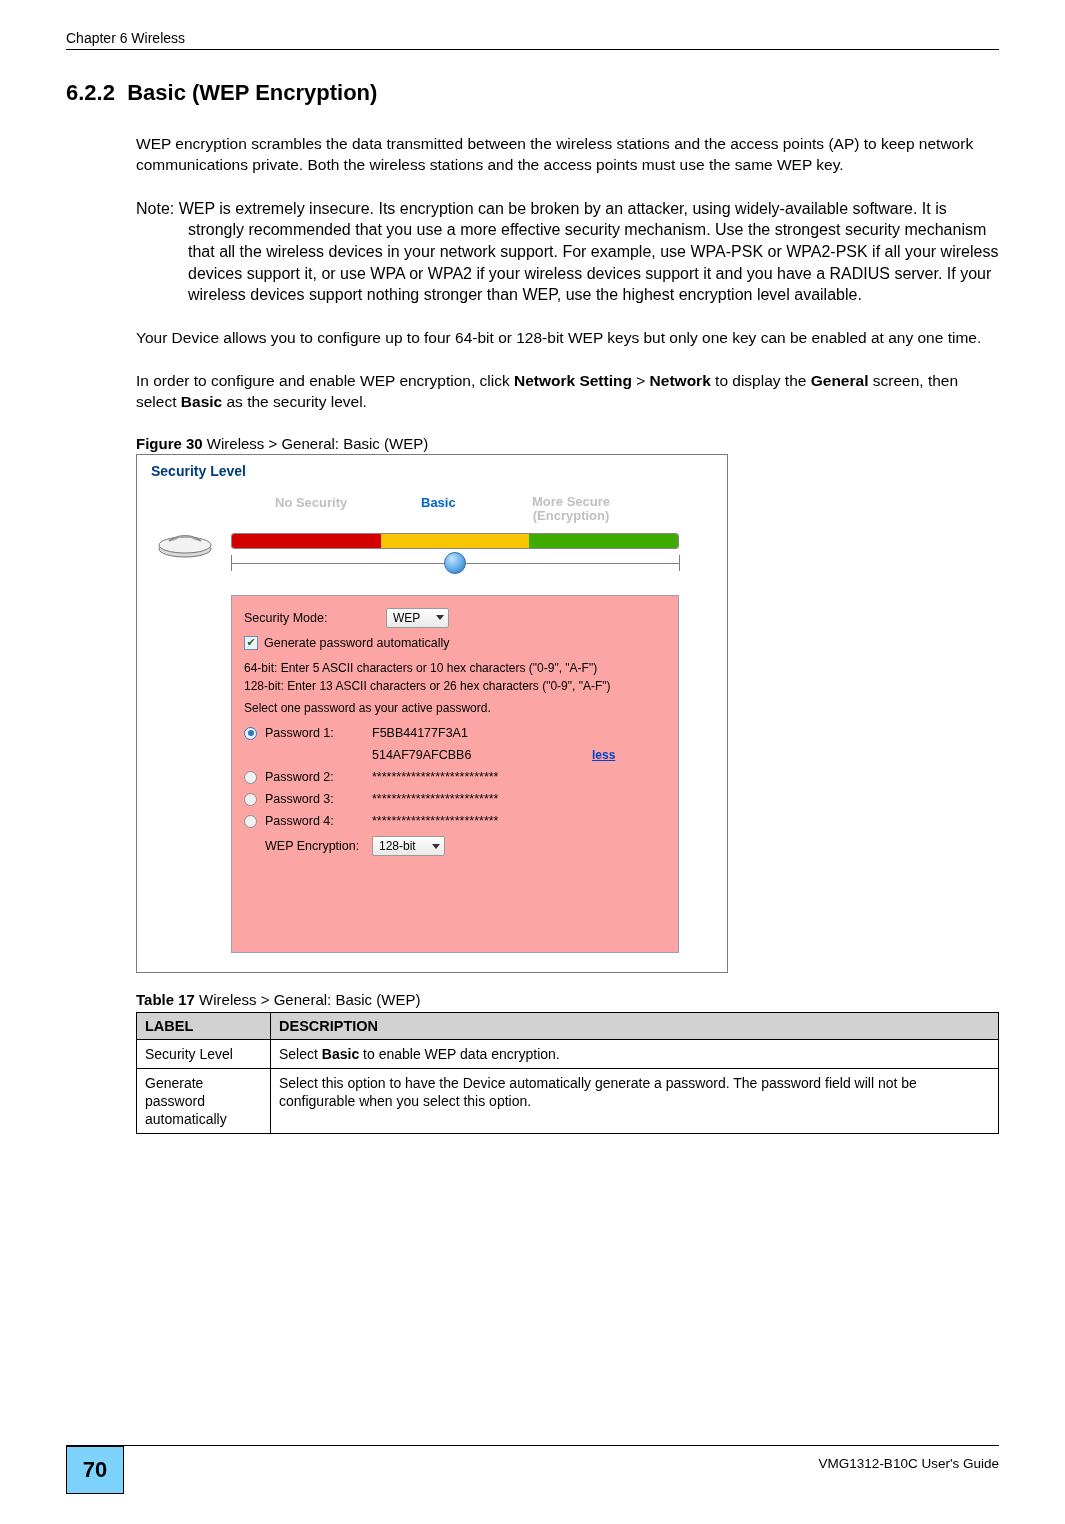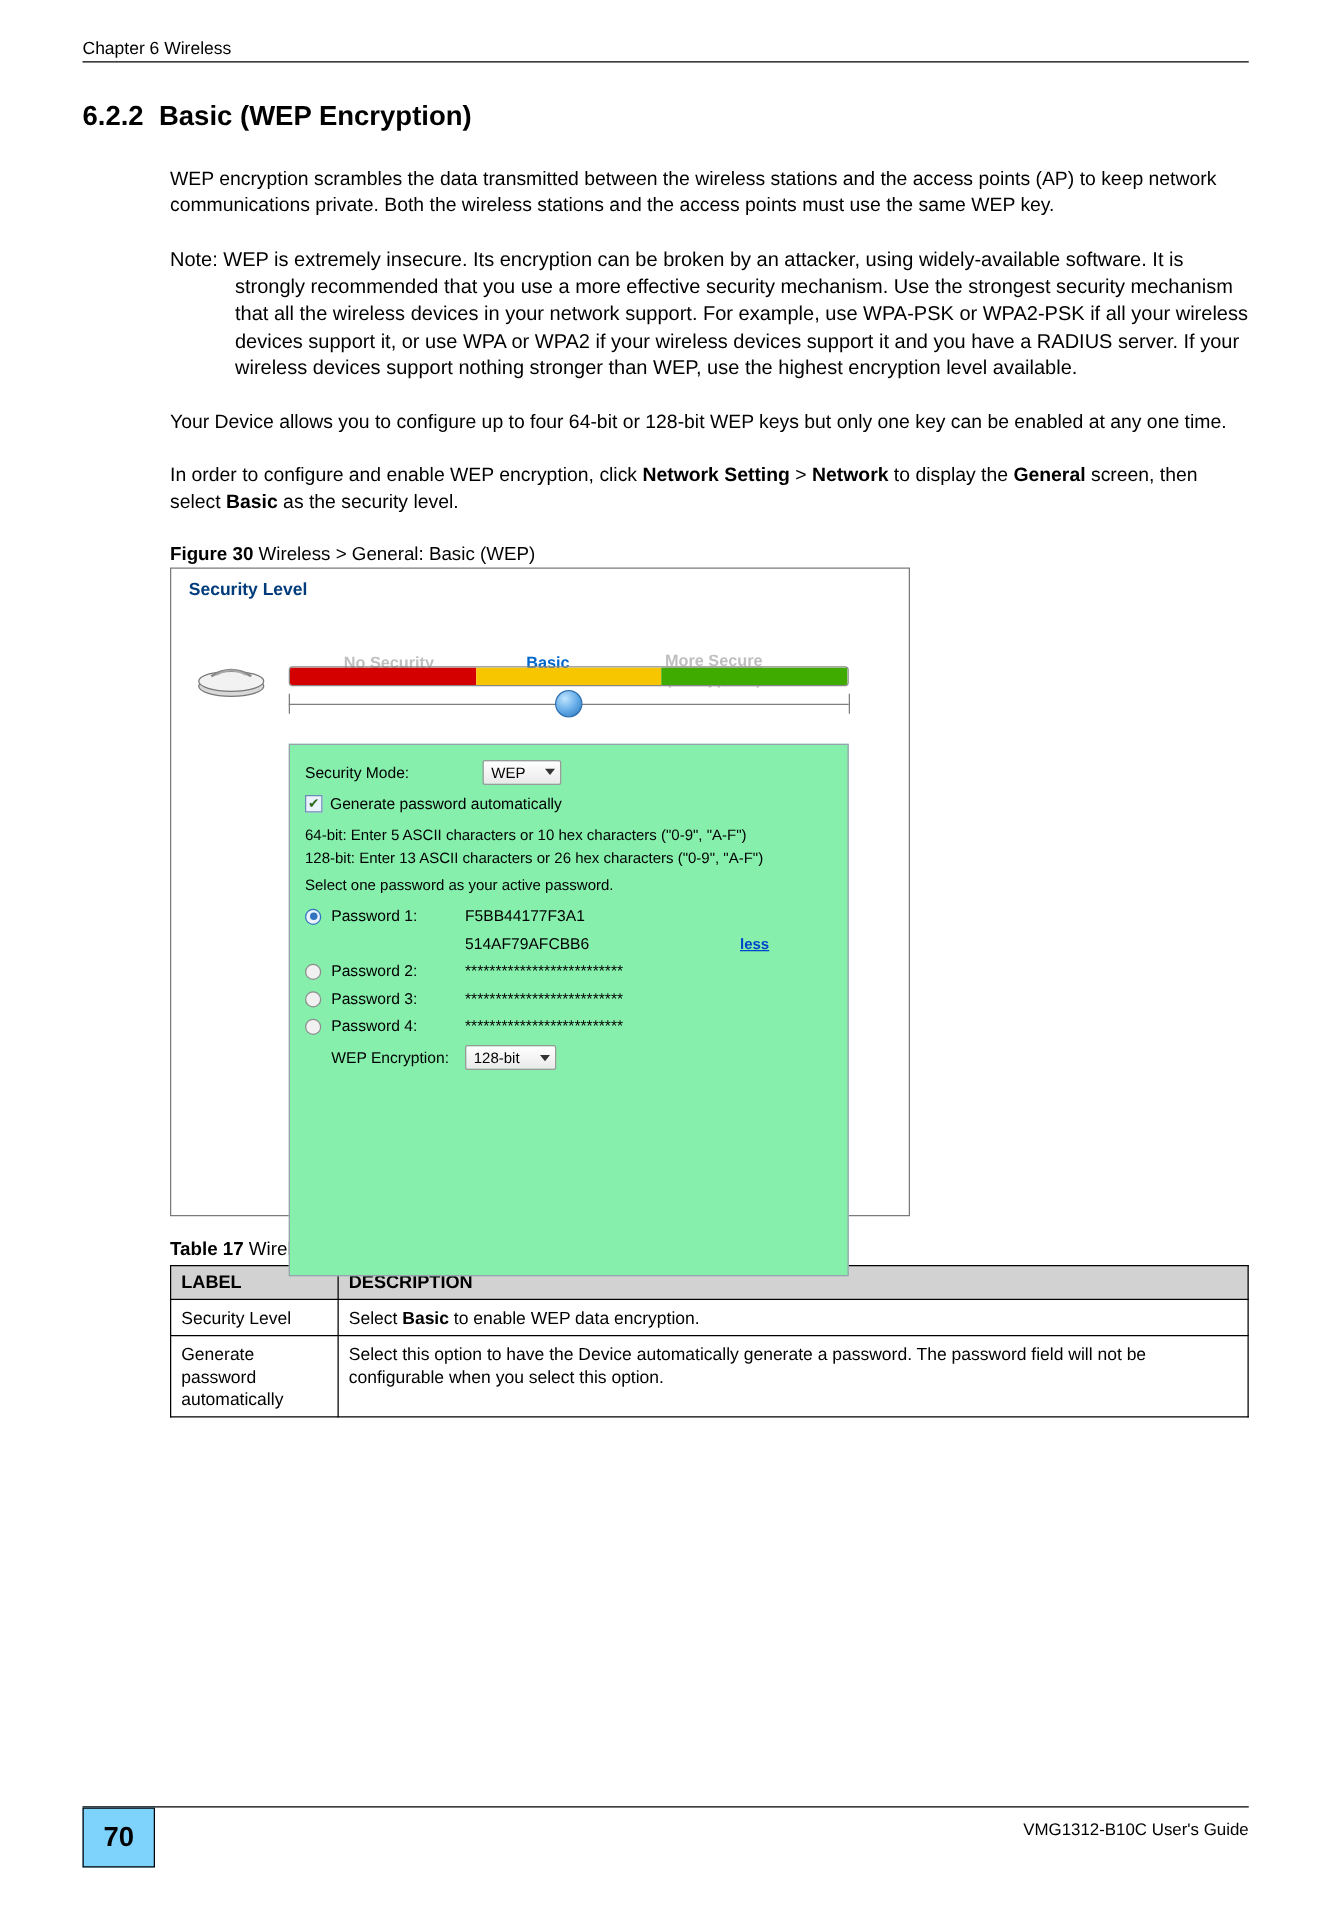--- a/index.html
+++ b/index.html
@@ -61,25 +61,24 @@
     font-size: 14px;
     position: absolute;
     top: 8px; left: 14px;
   }
   .slider-label {
     position: absolute;
     font-size: 13px;
     font-weight: bold;
     top: 40px;
     color: #bfbfbf;
-    margin-top: 27px;
   }
   .slider-label.no-sec { left: 138px; }
   .slider-label.basic { left: 284px; color: #0066cc; }
-  .slider-label.more { left: 395px; text-align: center; line-height: 1.1; text-decoration: underline; }
+  .slider-label.more { left: 395px; text-align: center; line-height: 1.1; }
   .router-icon {
     position: absolute;
     left: 18px; top: 72px;
     width: 60px; height: 32px;
   }
   .router-icon svg { width: 60px; height: 32px; }
   .bar-track {
     position: absolute;
     left: 94px; top: 78px;
     width: 448px; height: 16px;
@@ -111,23 +110,23 @@
     position: absolute;
     left: 307px; top: 97px;
     width: 22px; height: 22px;
     border-radius: 50%;
     background: radial-gradient(circle at 35% 30%, #bfe4ff 0%, #5fa8e6 55%, #2a6fb0 100%);
     border: 1px solid #2a6fb0;
   }
   .panel {
     position: absolute;
     left: 94px; top: 140px;
-    width: 448px; height: 426px;
+    width: 448px; height: 358px;
     border: 1px solid #9aa0b0;
-    background: #86efac;
+    background: #fca5a5;
     padding: 12px 12px 10px 12px;
   }
   .row { margin-bottom: 8px; font-size: 12.5px; color: #000; display: flex; align-items: center; }
   .row .lab { width: 142px; }
   .fake-select {
     display: inline-flex;
     align-items: center;
     background: linear-gradient(#fff,#e9e9e9);
     border: 1px solid #9a9a9a;
     border-radius: 2px;

